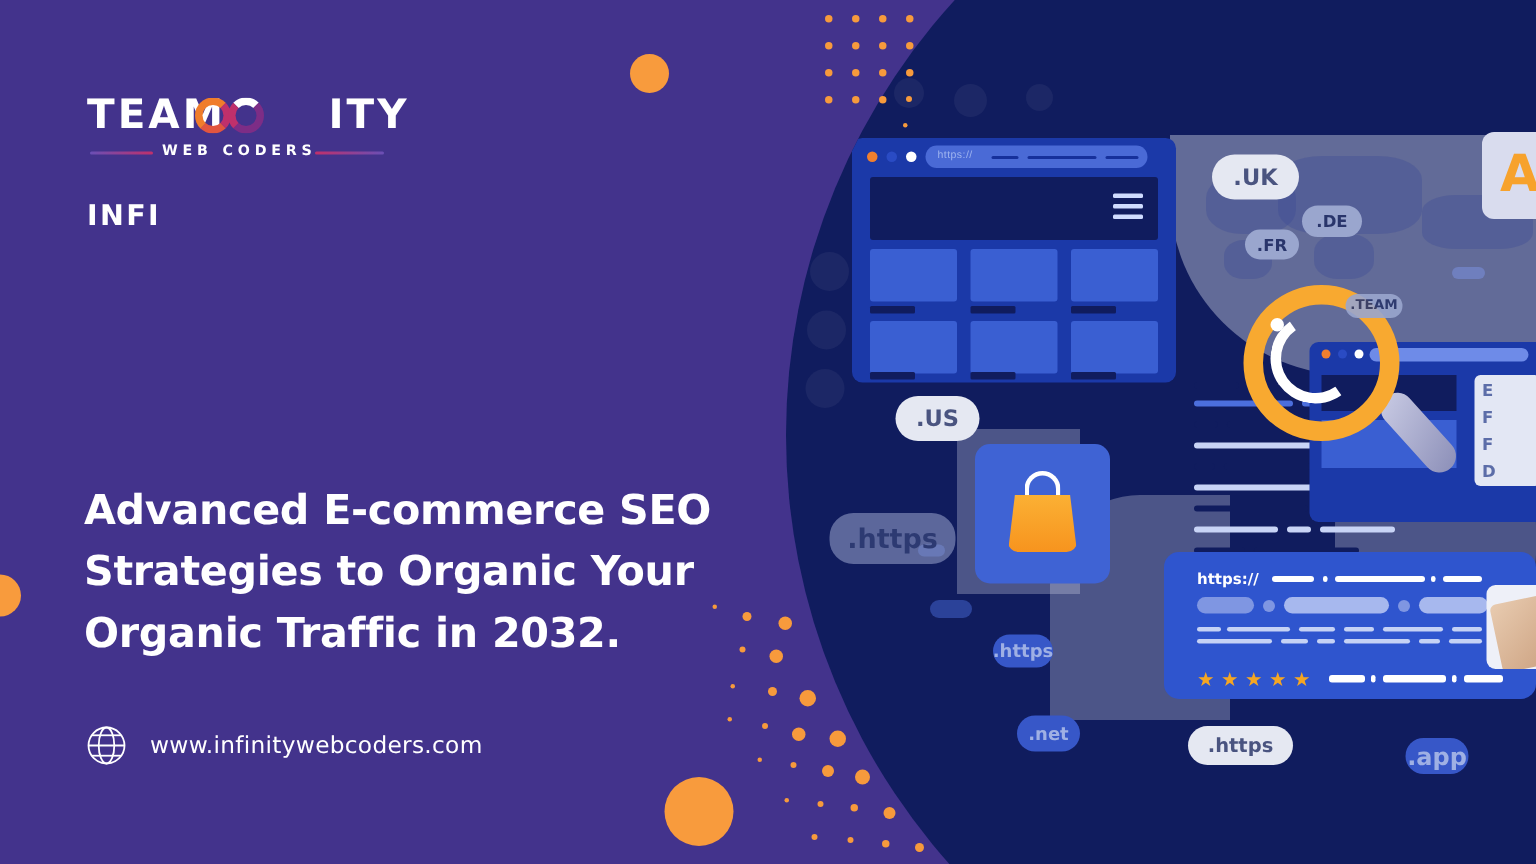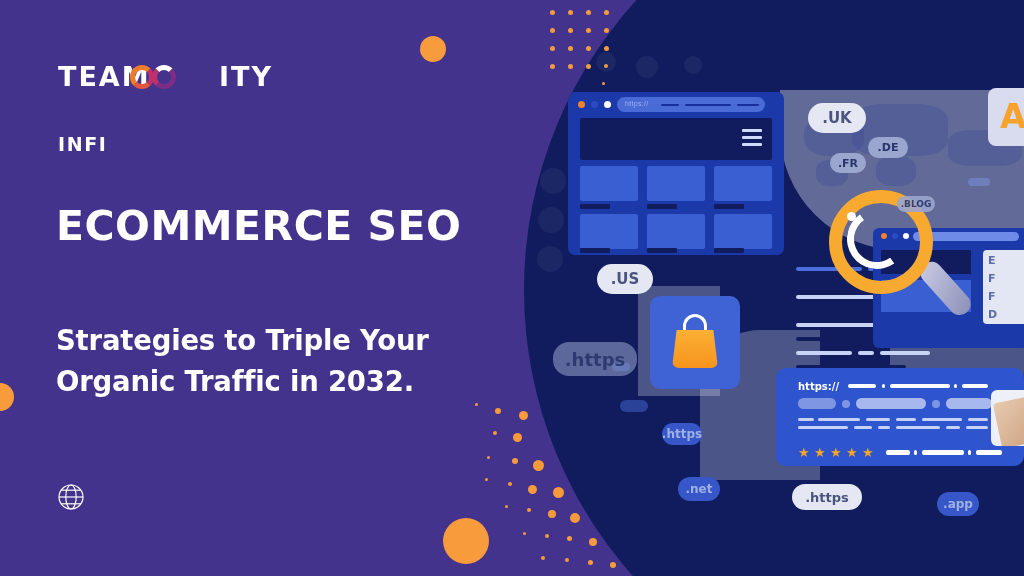--- a/index.html
+++ b/index.html
@@ -306,38 +306,38 @@
       <div class="pill pill-light" style="left:808px;top:103px;width:58px;height:30px;font-size:15px;">
           <span>.UK</span>
         </div>
       <div class="pill pill-mid" style="left:868px;top:137px;width:40px;height:21px;font-size:11px;">
           <span>.DE</span>
         </div>
       <div class="pill pill-mid" style="left:830px;top:153px;width:36px;height:20px;font-size:11px;">
           <span>.FR</span>
         </div>
       <div class="pill pill-mid" style="left:897px;top:196px;width:38px;height:16px;font-size:9px;opacity:.9;">
-          <span>.BLOG</span>
+          <span>.TEAM</span>
         </div>
       <div class="pill pill-light" style="left:597px;top:264px;width:56px;height:30px;font-size:15px;">
           <span>.US</span>
         </div>
       <div class="pill pill-ghost" style="left:553px;top:342px;width:84px;height:34px;font-size:18px;">
           <span>.https</span>
         </div>
       <div class="pill pill-blue" style="left:662px;top:423px;width:40px;height:22px;font-size:12px;">
           <span>.https</span>
         </div>
       <div class="pill pill-blue" style="left:678px;top:477px;width:42px;height:24px;font-size:12px;">
           <span>.net</span>
         </div>
       <div class="pill pill-light" style="left:792px;top:484px;width:70px;height:26px;font-size:13px;">
           <span>.https</span>
         </div>
-      <div class="pill pill-blue" style="left:937px;top:492px;width:42px;height:24px;font-size:12px;">
+      <div class="pill pill-blue" style="left:937px;top:492px;width:42px;height:24px;font-size:16px;">
           <span>.app</span>
         </div>
 
     </div>
   </div>
 
   <div class="circ-big" style="left:420px;top:36px;width:26px;height:26px;"></div>
   <div class="circ-big" style="left:-14px;top:383px;width:28px;height:28px;"></div>
   <div class="circ-big" style="left:443px;top:518px;width:46px;height:46px;"></div>
 
@@ -392,39 +392,45 @@
 
     <div class="logo">
       <div class="logo-word">
         <span class="lw-a">TEAM</span>
         <span class="lw-b">ITY</span>
         <div class="inf-mark">
           <div class="inf-ring r1"></div>
           <div class="inf-ring r2"></div>
         </div>
       </div>
+      <div class="logo-sub">
+        <i class="logo-rule lr-l"></i>
+        <span class="txt">WEB CODERS</span>
+        <i class="logo-rule lr-r"></i>
+      </div>
     </div>
 
     <div class="blog">INFI</div>
 
     <div class="headline">
-      <div>ECOMMERCE SEO</div>
     </div>
 
     <div class="subhead">
-      <div>Strategies to Triple Your</div>
+      <div>Advanced E-commerce SEO</div>
+      <div>Strategies to Organic Your</div>
       <div>Organic Traffic in 2032.</div>
     </div>
 
     <div class="site">
       <span class="globe">
         <svg width="30" height="30" viewBox="0 0 30 30" fill="none" stroke="#ffffff" stroke-width="1.2">
           <circle cx="15" cy="15" r="12"></circle>
           <ellipse cx="15" cy="15" rx="5.2" ry="12"></ellipse>
           <line x1="3" y1="15" x2="27" y2="15"></line>
           <path d="M5.2 8.2 H24.8"></path>
           <path d="M5.2 21.8 H24.8"></path>
         </svg>
       </span>
+      <span class="site-url">www.infinitywebcoders.com</span>
     </div>
 
   </div>
 </div>
 
 </body></html>

